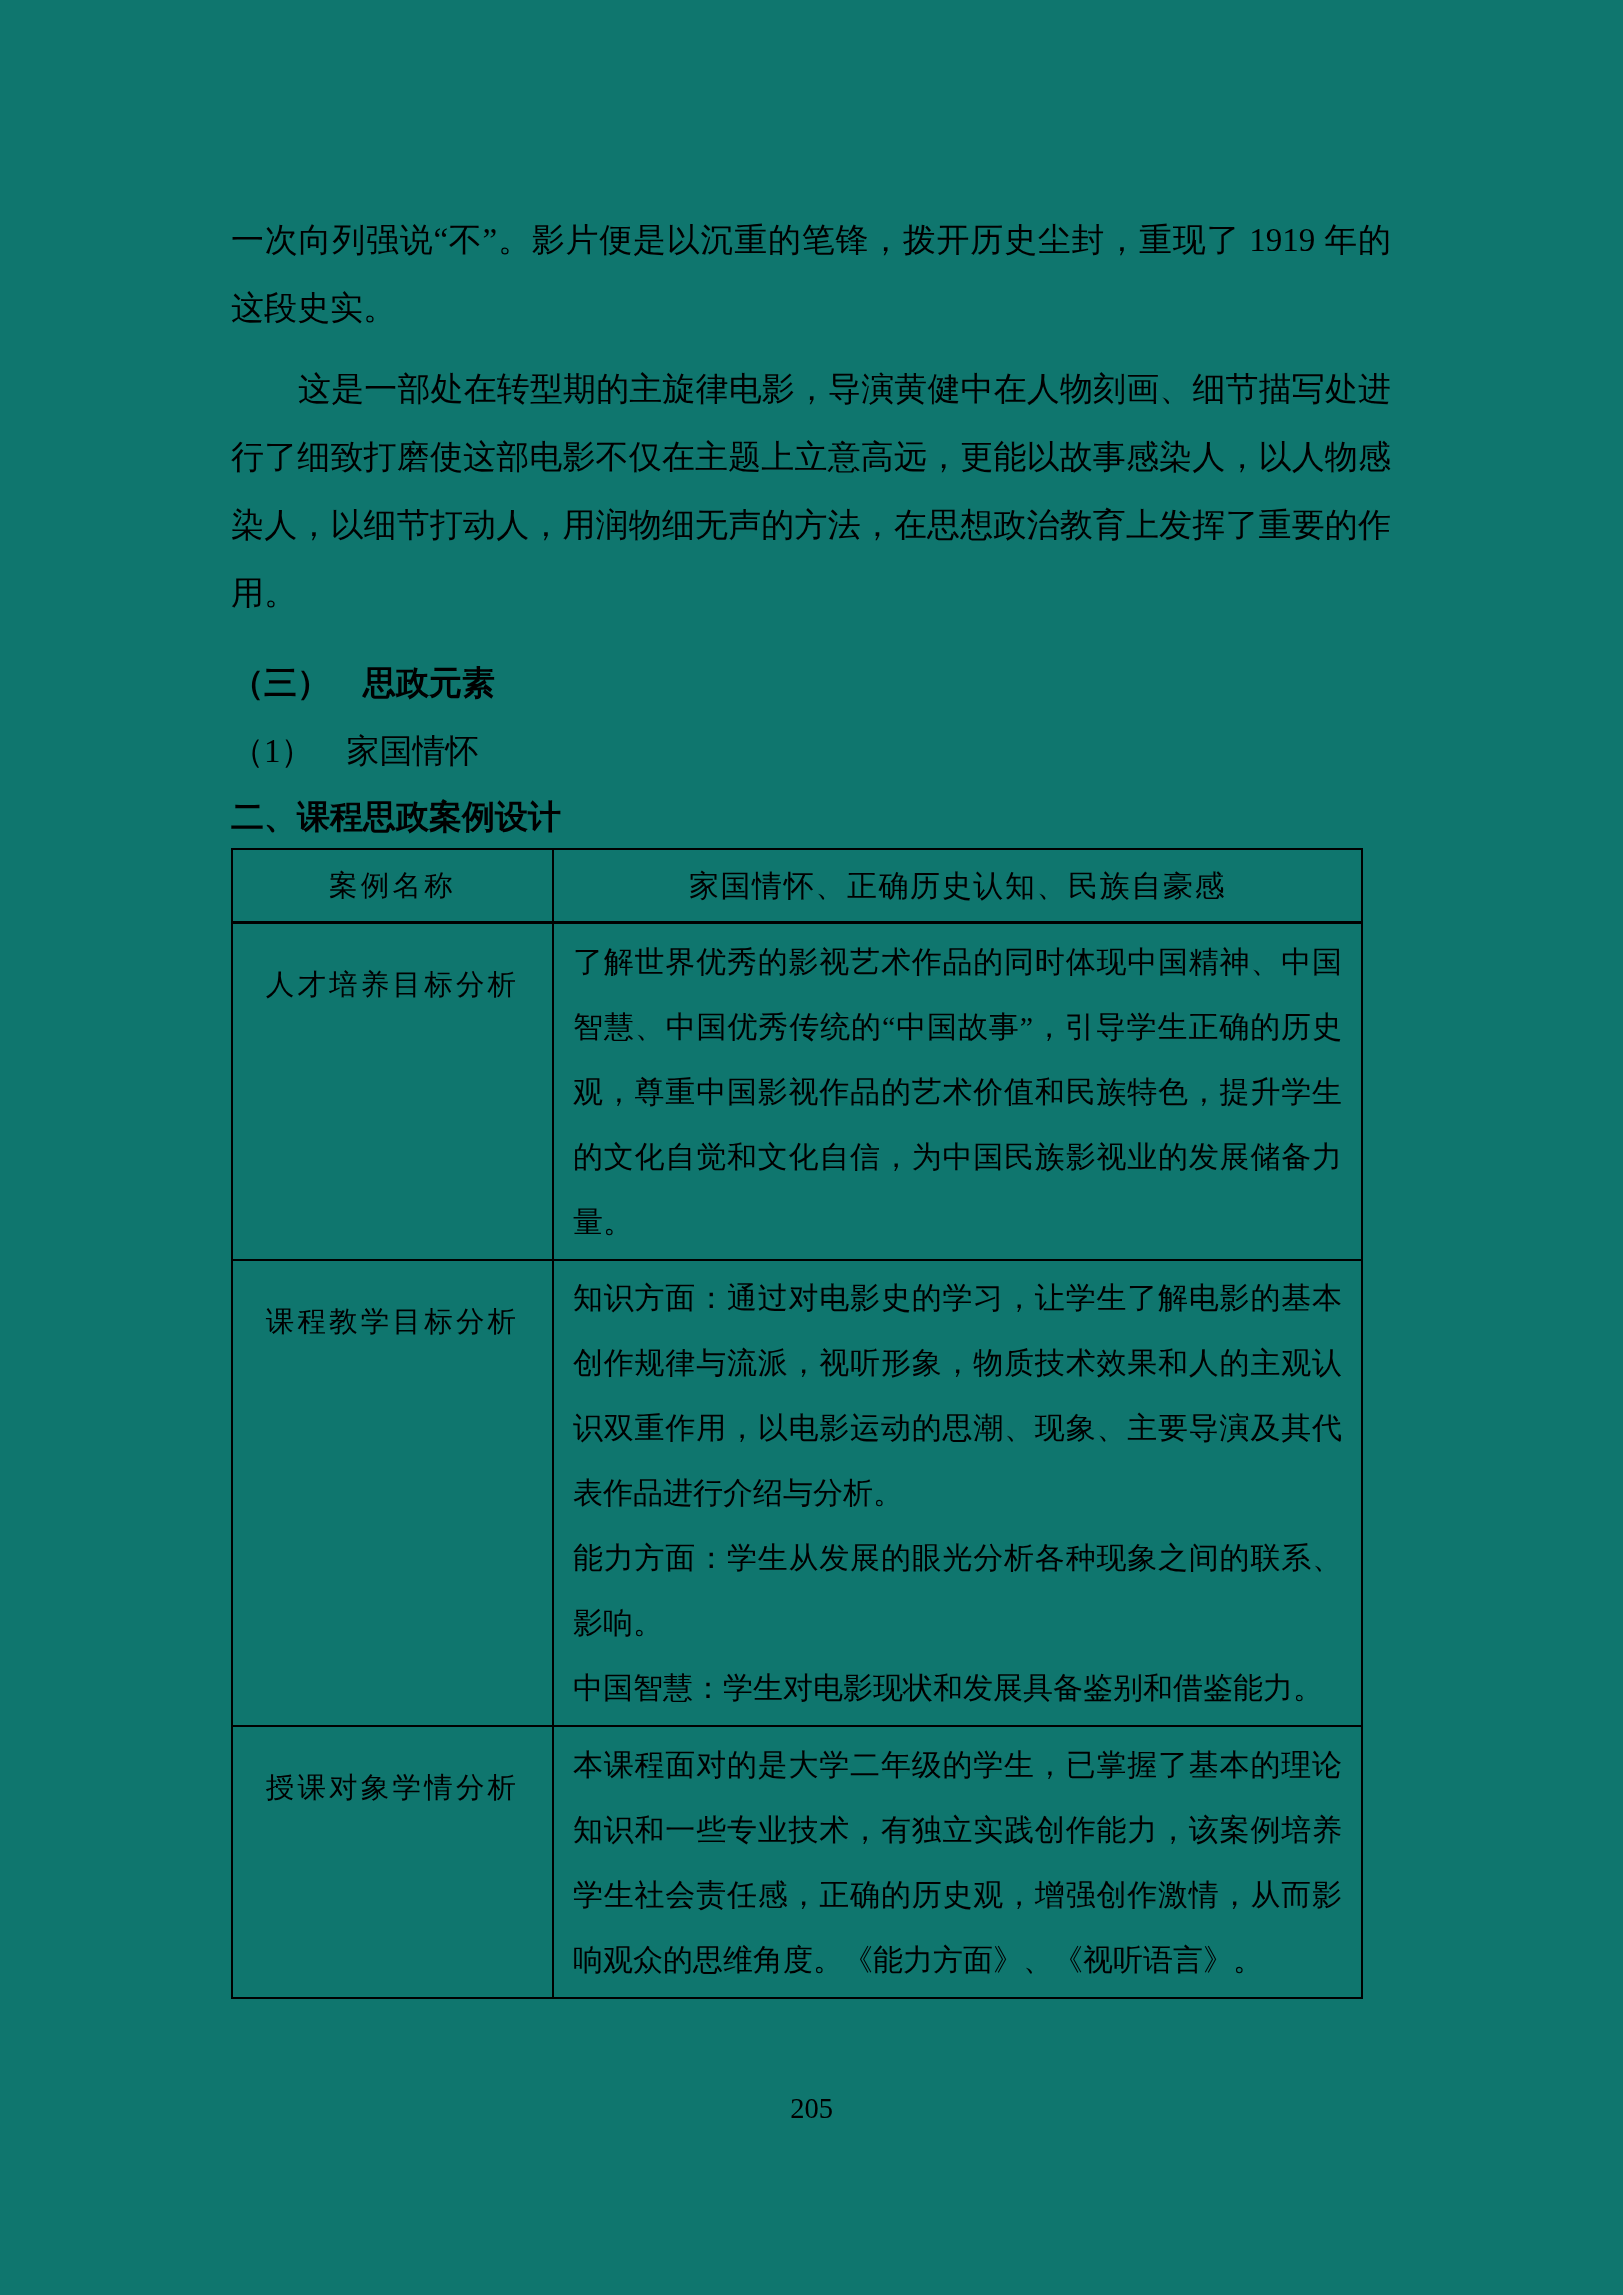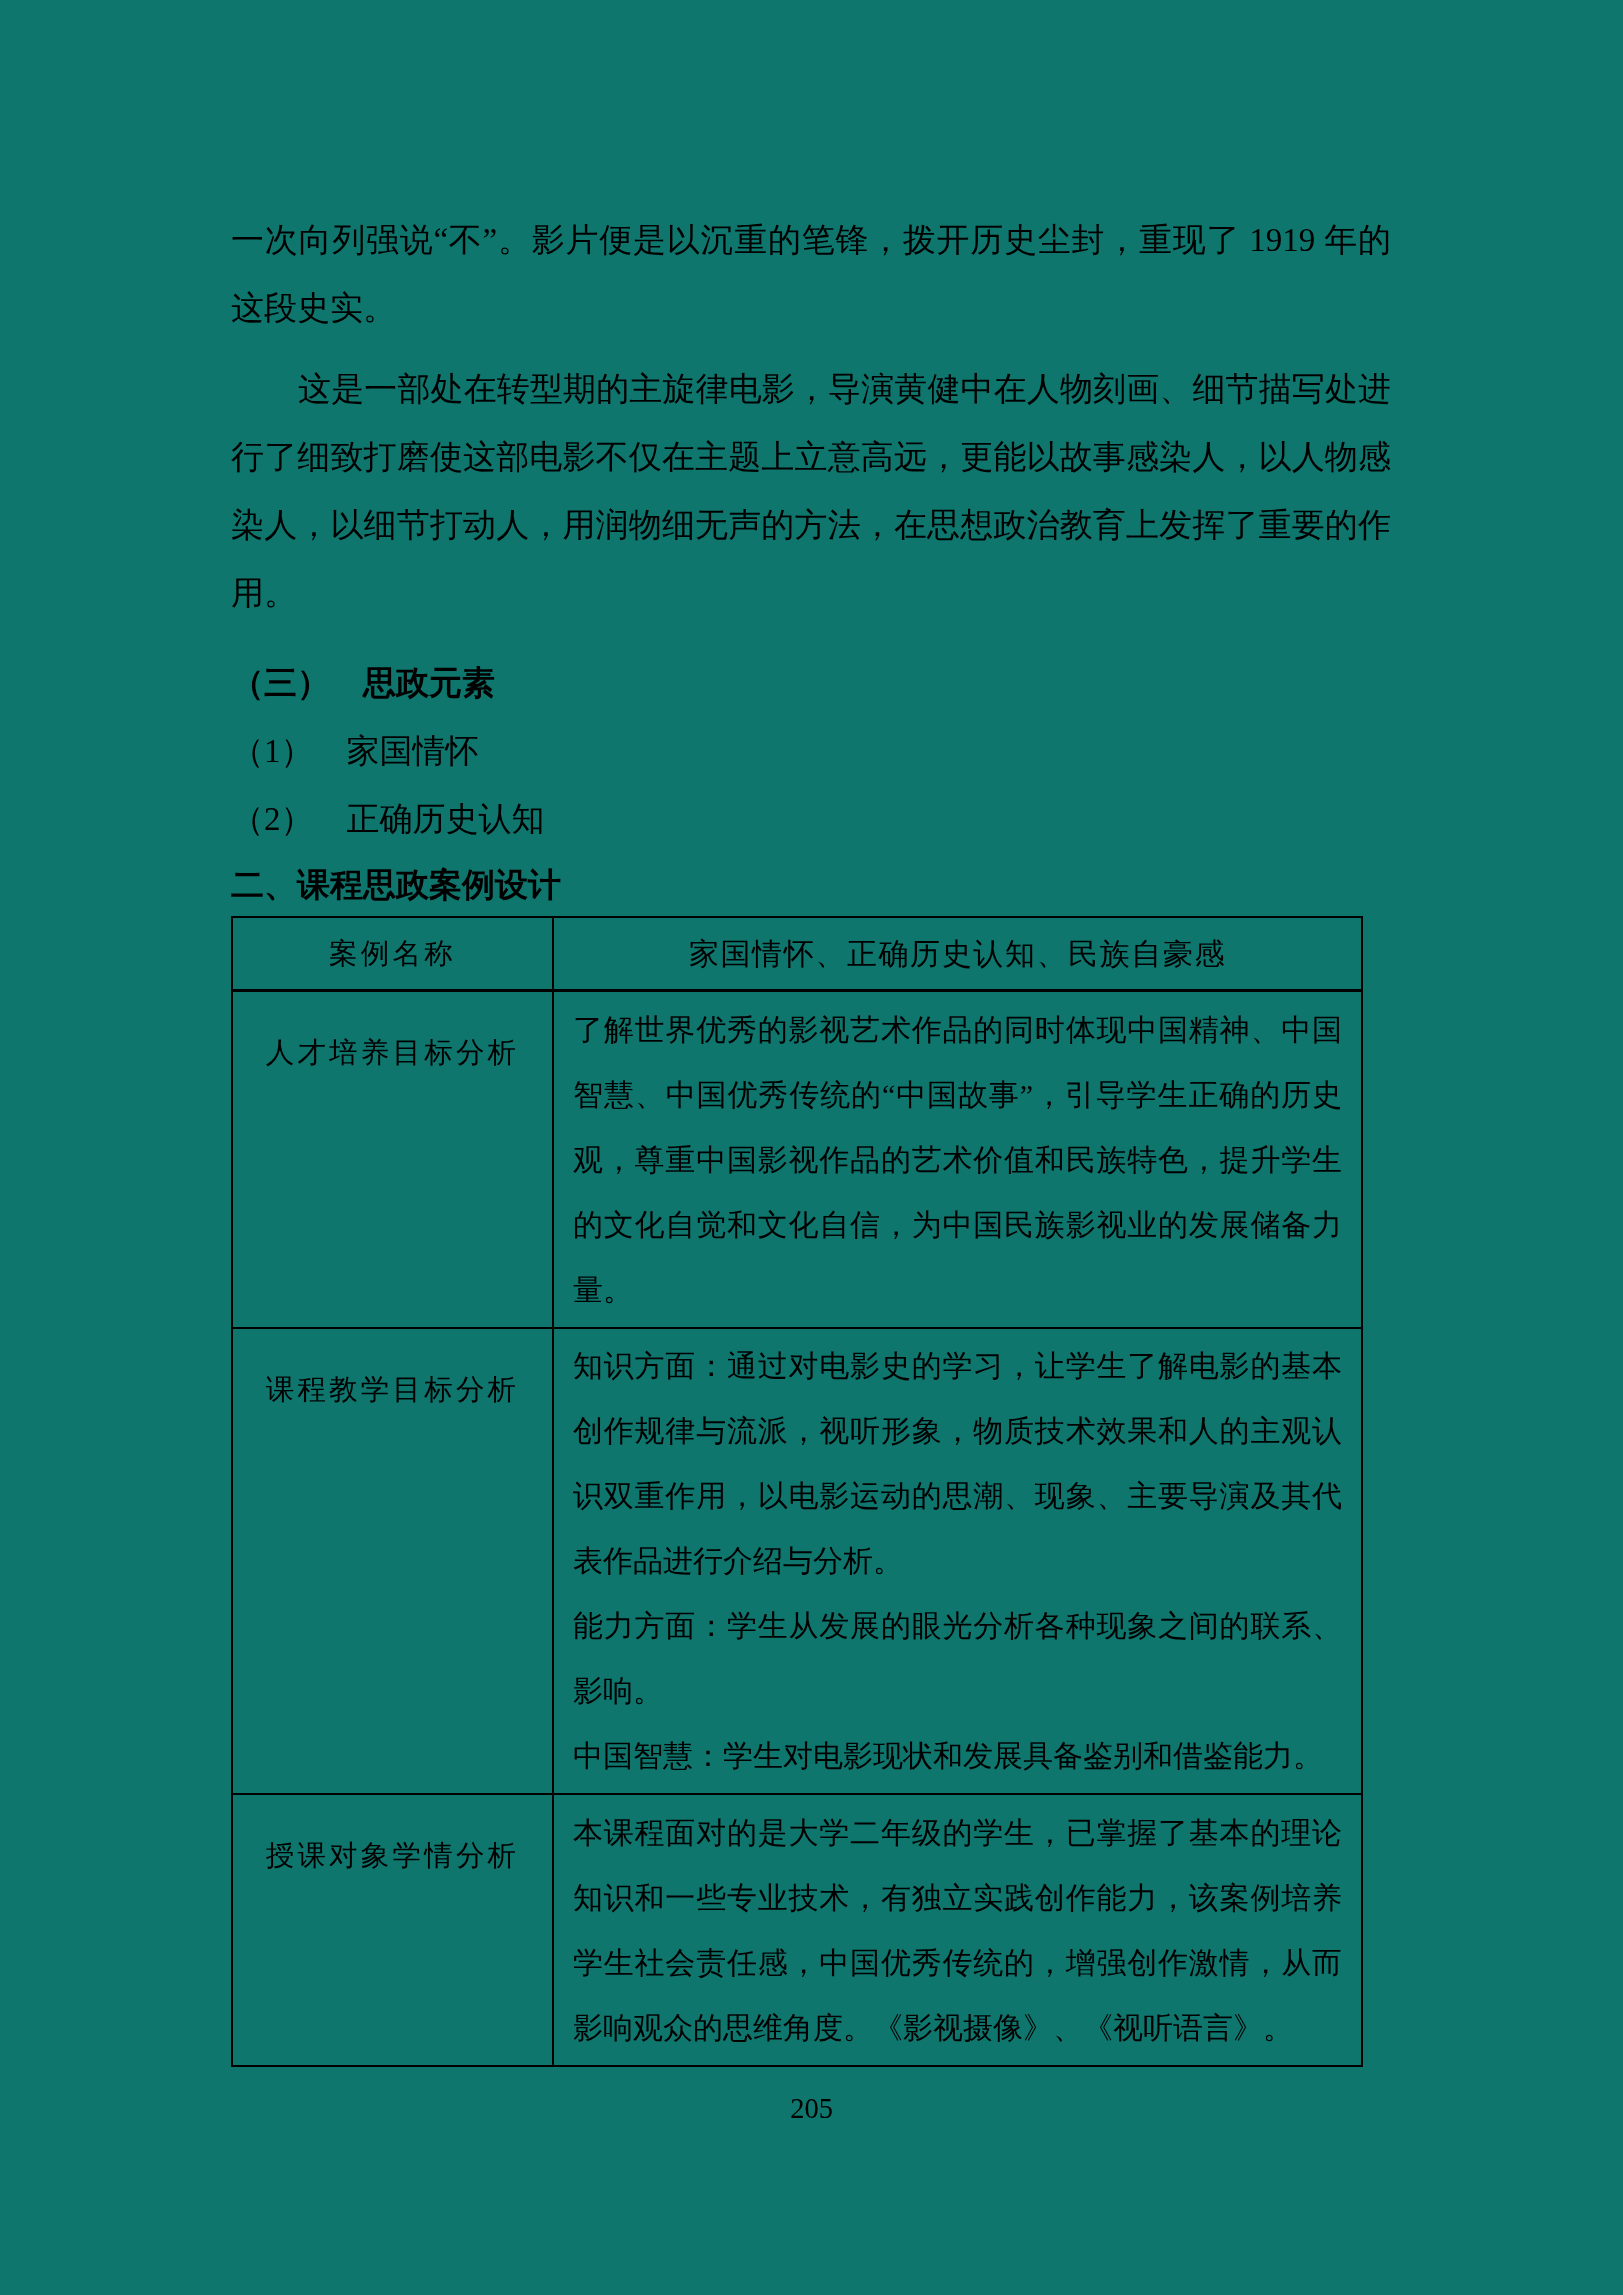--- a/index.html
+++ b/index.html
@@ -114,21 +114,20 @@
 <div class="page">
   <div class="content">
 
     <p class="para">一次向列强说“不”。影片便是以沉重的笔锋，拨开历史尘封，重现了 1919 年的这段史实。</p>
 
     <p class="para indent">这是一部处在转型期的主旋律电影，导演黄健中在人物刻画、细节描写处进行了细致打磨使这部电影不仅在主题上立意高远，更能以故事感染人，以人物感染人，以细节打动人，用润物细无声的方法，在思想政治教育上发挥了重要的作用。</p>
 
     <div class="heading-3">（三）　思政元素</div>
 
     <div class="list-item">（1）　家国情怀</div>
-    <div class="list-item">（2）　正确历史认知</div>
 
     <div class="heading-2">二、课程思政案例设计</div>
 
     <table class="case-table">
       <colgroup>
         <col style="width:321px">
         <col style="width:809px">
       </colgroup>
       <tbody>
         <tr class="hdr-row">
@@ -145,21 +144,21 @@
           <td class="cell-label">课程教学目标分析</td>
           <td class="cell-value">
               <p class="cell-para">知识方面：通过对电影史的学习，让学生了解电影的基本创作规律与流派，视听形象，物质技术效果和人的主观认识双重作用，以电影运动的思潮、现象、主要导演及其代表作品进行介绍与分析。</p>
               <p class="cell-para">能力方面：学生从发展的眼光分析各种现象之间的联系、影响。</p>
               <p class="cell-para">中国智慧：学生对电影现状和发展具备鉴别和借鉴能力。</p>
             </td>
         </tr>
         <tr style="height:237px">
           <td class="cell-label">授课对象学情分析</td>
           <td class="cell-value">
-              <p class="cell-para">本课程面对的是大学二年级的学生，已掌握了基本的理论知识和一些专业技术，有独立实践创作能力，该案例培养学生社会责任感，中国优秀传统的，增强创作激情，从而影响观众的思维角度。《影视摄像》、《视听语言》。</p>
+              <p class="cell-para">本课程面对的是大学二年级的学生，已掌握了基本的理论知识和一些专业技术，有独立实践创作能力，该案例培养学生社会责任感，正确的历史观，增强创作激情，从而影响观众的思维角度。《能力方面》、《视听语言》。</p>
             </td>
         </tr>
       </tbody>
     </table>
 
   </div>
 
   <div class="page-number">205</div>
 </div>
 

